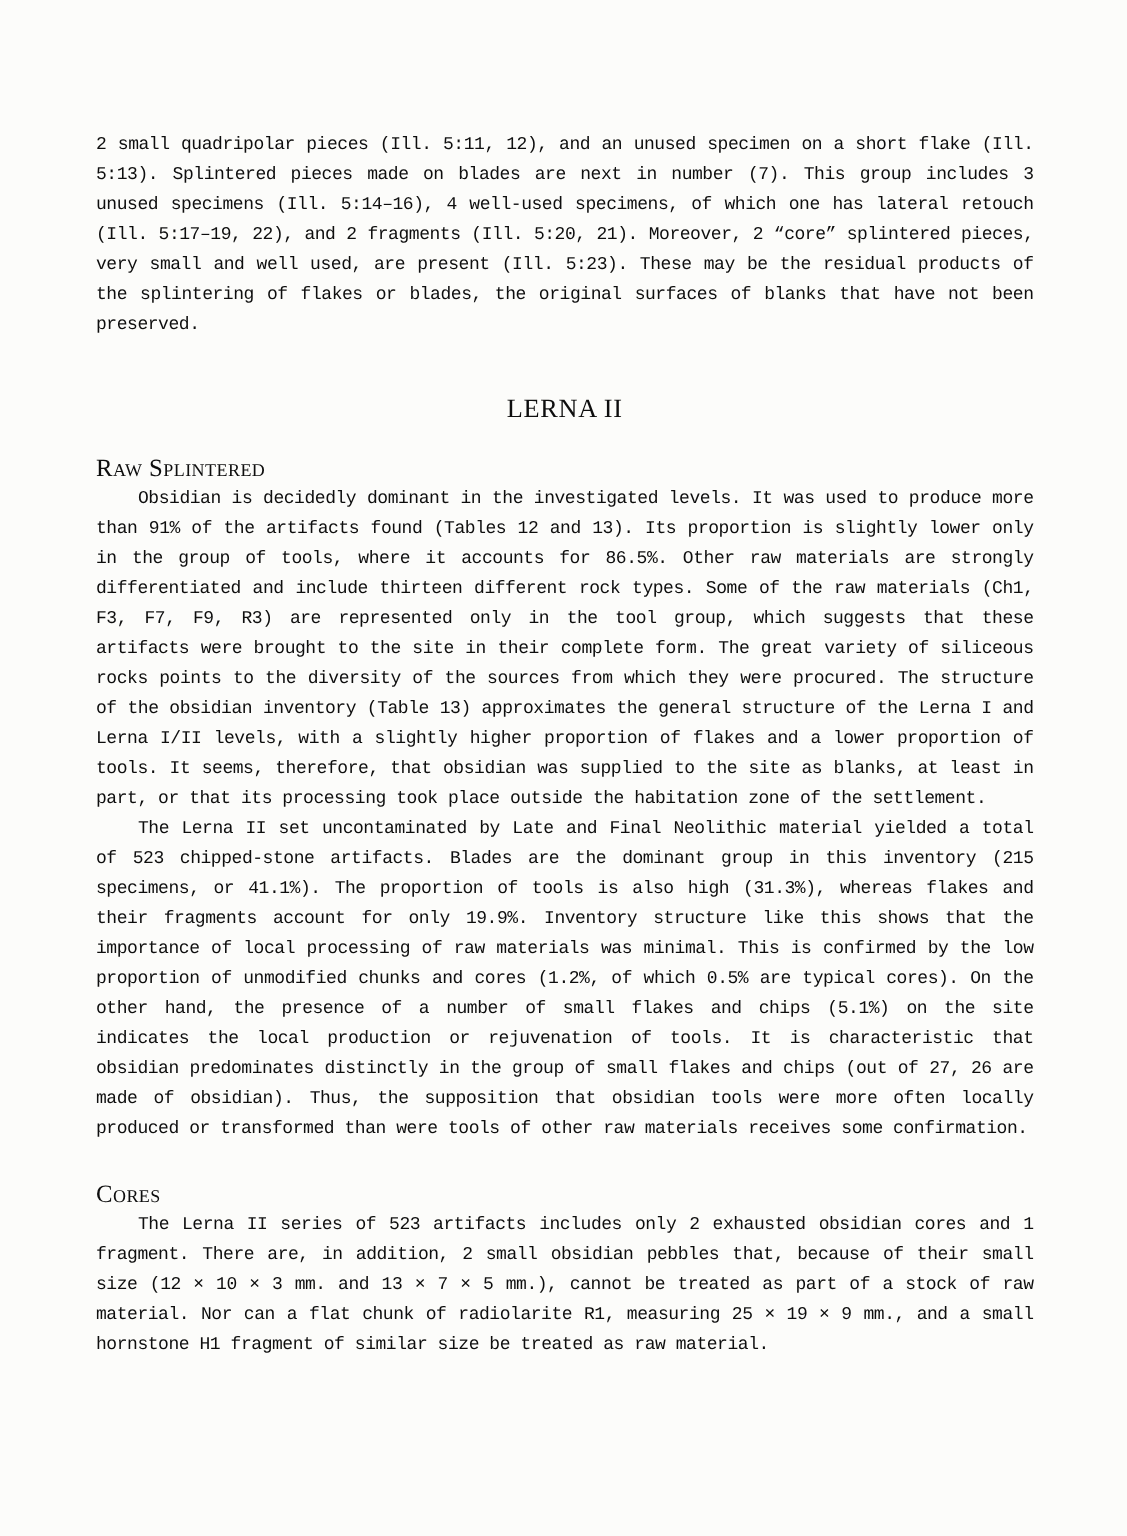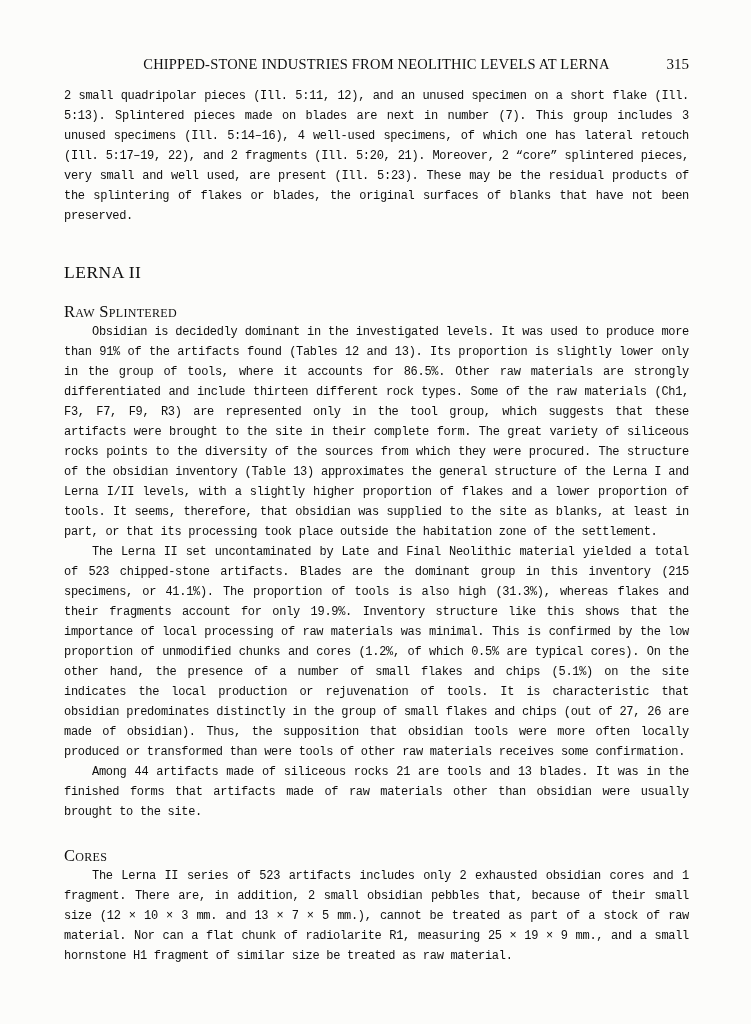--- a/index.html
+++ b/index.html
@@ -54,56 +54,51 @@
     text-indent: 28px;
     hyphens: none;
     font-family: Liberation Mono, monospace;
   }
   .body-par.no-indent { text-indent: 0; }
   .section-heading {
     margin: 36px 0 20px 0;
     font-size: 17.5px;
     font-weight: normal;
     letter-spacing: 0.5px;
-    text-align: left;
+    text-align: center;
     line-height: 20px;
   }
   .subsection-heading {
     margin: 20px 0 0 0;
     font-size: 16.5px;
     font-weight: normal;
     font-variant: small-caps;
     letter-spacing: 0.3px;
     line-height: 20px;
   }
   .subsection-heading.cores-heading { margin-top: 24px; }
 </style>
 </head>
 <body>
 
 <div class="page">
 
-  <header class="running-head-row">
-    <span class="running-head">CHIPPED-STONE INDUSTRIES FROM NEOLITHIC LEVELS AT LERNA</span>
-    <span class="page-number">315</span>
-  </header>
 
   <main class="text-column">
 
     <p class="body-par no-indent">2 small quadripolar pieces (Ill. 5:11, 12), and an unused specimen on a short flake (Ill. 5:13). Splintered pieces made on blades are next in number (7). This group includes 3 unused specimens (Ill. 5:14–16), 4 well-used specimens, of which one has lateral retouch (Ill. 5:17–19, 22), and 2 fragments (Ill. 5:20, 21). Moreover, 2 “core” splintered pieces, very small and well used, are present (Ill. 5:23). These may be the residual products of the splintering of flakes or blades, the original surfaces of blanks that have not been preserved.</p>
 
     <h1 class="section-heading">LERNA II</h1>
 
     <h2 class="subsection-heading">Raw Splintered</h2>
 
     <p class="body-par">Obsidian is decidedly dominant in the investigated levels. It was used to produce more than 91% of the artifacts found (Tables 12 and 13). Its proportion is slightly lower only in the group of tools, where it accounts for 86.5%. Other raw materials are strongly differentiated and include thirteen different rock types. Some of the raw materials (Ch1, F3, F7, F9, R3) are represented only in the tool group, which suggests that these artifacts were brought to the site in their complete form. The great variety of siliceous rocks points to the diversity of the sources from which they were procured. The structure of the obsidian inventory (Table 13) approximates the general structure of the Lerna I and Lerna I/II levels, with a slightly higher proportion of flakes and a lower proportion of tools. It seems, therefore, that obsidian was supplied to the site as blanks, at least in part, or that its processing took place outside the habitation zone of the settlement.</p>
 
     <p class="body-par">The Lerna II set uncontaminated by Late and Final Neolithic material yielded a total of 523 chipped-stone artifacts. Blades are the dominant group in this inventory (215 specimens, or 41.1%). The proportion of tools is also high (31.3%), whereas flakes and their fragments account for only 19.9%. Inventory structure like this shows that the importance of local processing of raw materials was minimal. This is confirmed by the low proportion of unmodified chunks and cores (1.2%, of which 0.5% are typical cores). On the other hand, the presence of a number of small flakes and chips (5.1%) on the site indicates the local production or rejuvenation of tools. It is characteristic that obsidian predominates distinctly in the group of small flakes and chips (out of 27, 26 are made of obsidian). Thus, the supposition that obsidian tools were more often locally produced or transformed than were tools of other raw materials receives some confirmation.</p>
 
-    <p class="body-par">Among 44 artifacts made of siliceous rocks 21 are tools and 13 blades. It was in the finished forms that artifacts made of raw materials other than obsidian were usually brought to the site.</p>
 
     <h2 class="subsection-heading cores-heading">Cores</h2>
 
     <p class="body-par">The Lerna II series of 523 artifacts includes only 2 exhausted obsidian cores and 1 fragment. There are, in addition, 2 small obsidian pebbles that, because of their small size (12 × 10 × 3 mm. and 13 × 7 × 5 mm.), cannot be treated as part of a stock of raw material. Nor can a flat chunk of radiolarite R1, measuring 25 × 19 × 9 mm., and a small hornstone H1 fragment of similar size be treated as raw material.</p>
 
 
   </main>
 </div>
 
 </body></html>

